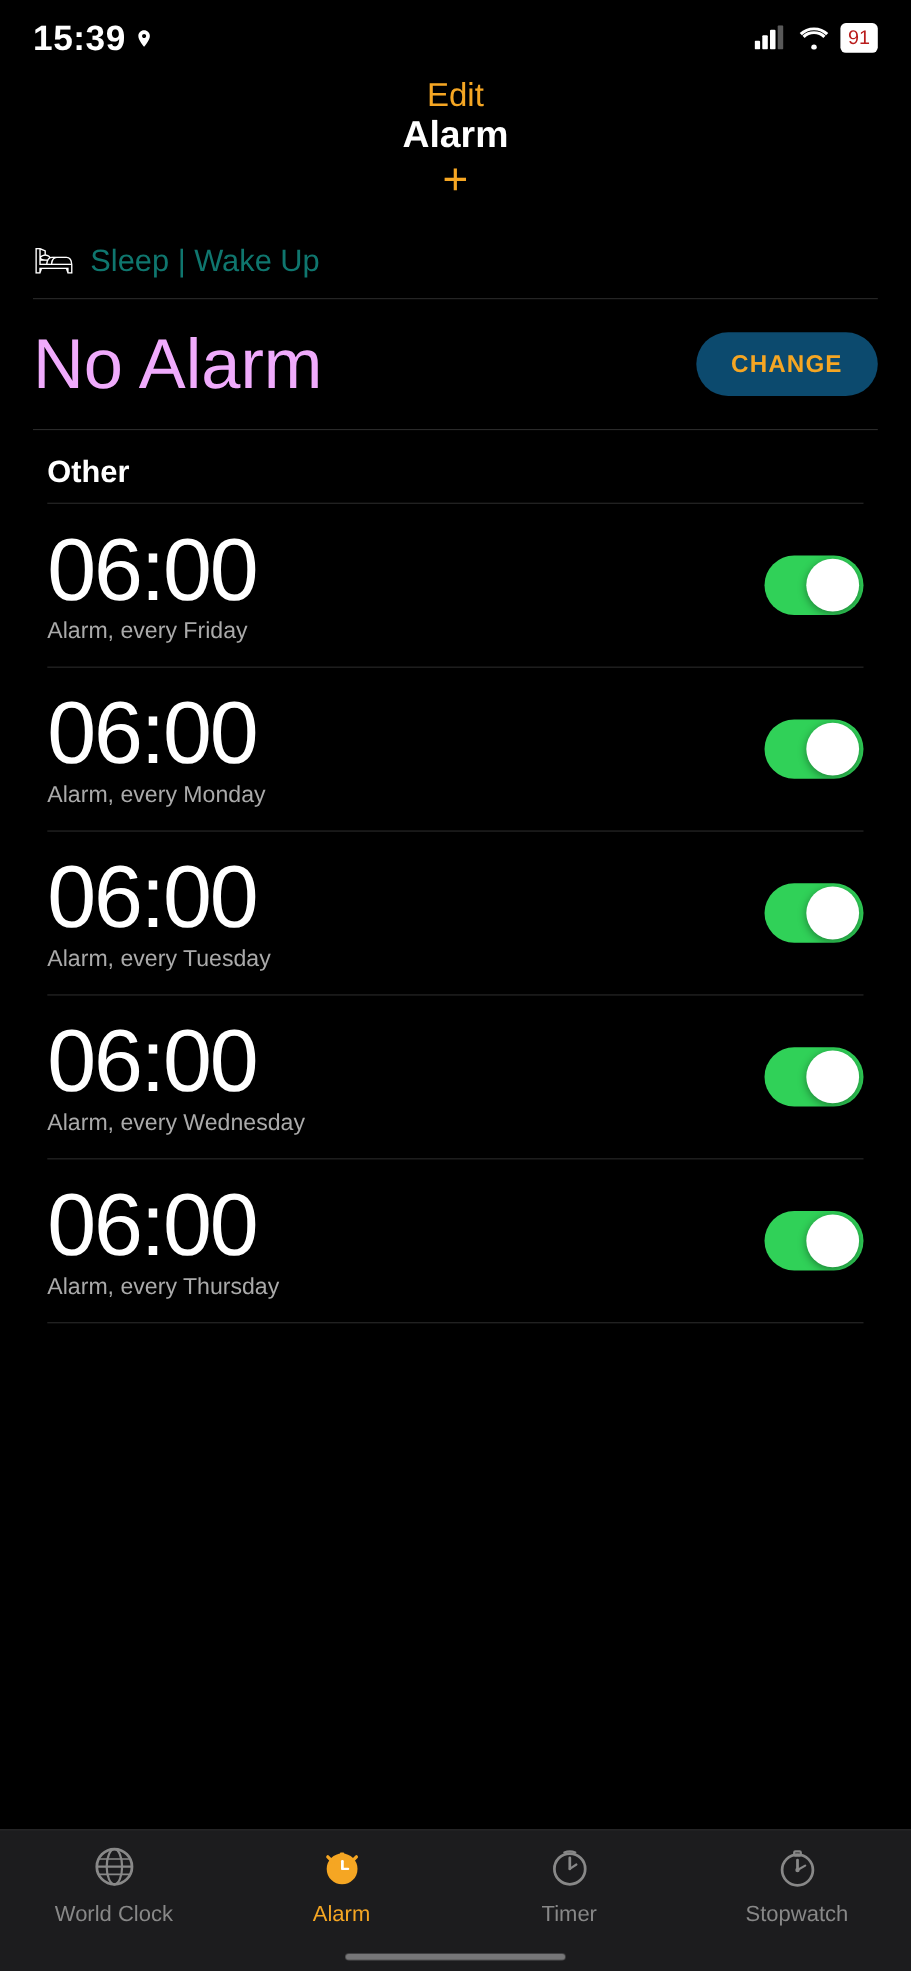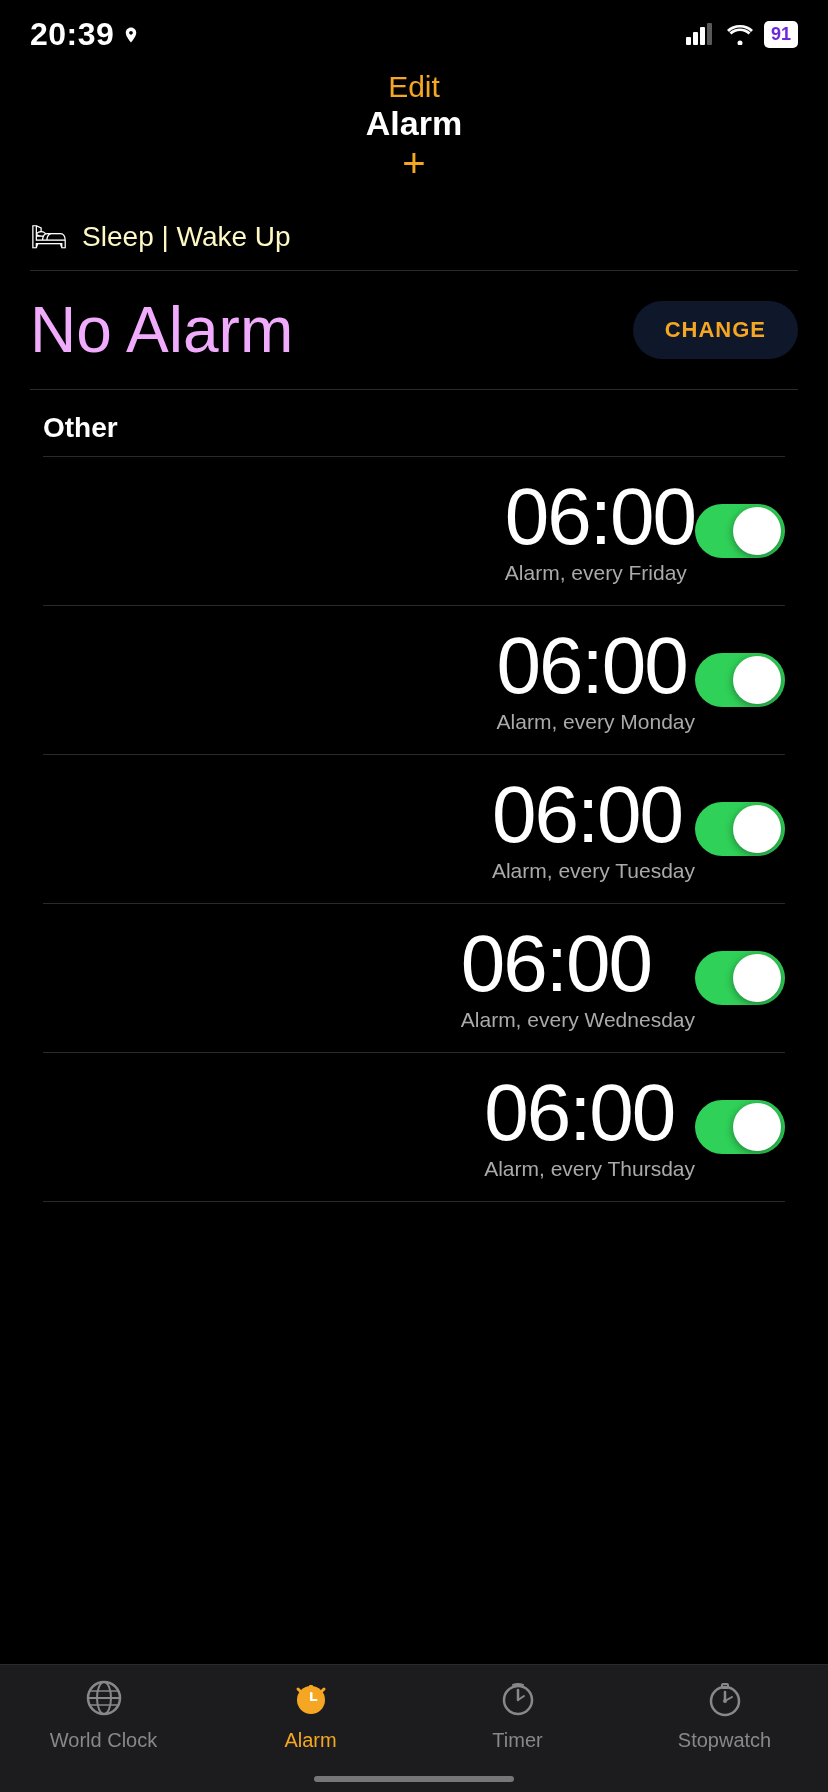--- a/index.html
+++ b/index.html
@@ -29,23 +29,23 @@
       color: #fff;
       letter-spacing: 0.5px;
     }
     .status-icons {
       display: flex;
       align-items: center;
       gap: 10px;
     }
     .battery-box {
       background: #fff;
-      color: #6d28d9;
+      color: #b91c1c;
       font-size: 18px;
-      font-weight: 700;
+      font-weight: 400;
       padding: 3px 7px;
       border-radius: 5px;
       display: flex;
       align-items: center;
     }
 
     
     .nav-header {
       display: flex;
       justify-content: space-between;
@@ -82,37 +82,37 @@
       gap: 14px;
       padding: 16px 0;
       border-bottom: 1px solid #2a2a2a;
     }
     .sleep-icon {
       font-size: 30px;
     }
     .sleep-label {
       font-size: 28px;
       font-weight: 500;
-      color: #fef9c3;
+      color: #0f766e;
     }
 
     .no-alarm-row {
       display: flex;
       align-items: center;
       justify-content: space-between;
       padding: 22px 0 22px;
       border-bottom: 1px solid #2a2a2a;
     }
     .no-alarm-text {
       font-size: 64px;
       font-weight: 300;
       color: #f0abfc;
     }
     .change-btn {
-      background: #0f172a;
+      background: #0c4a6e;
       color: #f5a623;
       border: none;
       border-radius: 50px;
       padding: 16px 32px;
       font-size: 22px;
       font-weight: 600;
       letter-spacing: 1px;
       cursor: pointer;
       white-space: nowrap;
     }
@@ -126,21 +126,21 @@
       font-weight: 700;
       color: #fff;
       padding: 22px 0 12px;
       border-bottom: 1px solid #2a2a2a;
     }
 
     
     .alarm-item {
       display: flex;
       align-items: center;
-      justify-content: flex-end;
+      justify-content: space-between;
       padding: 20px 0;
       border-bottom: 1px solid #2a2a2a;
     }
     .alarm-info {
       display: flex;
       flex-direction: column;
       gap: 4px;
     }
     .alarm-time {
       font-size: 80px;
@@ -227,21 +227,21 @@
       background: #fff;
       border-radius: 3px;
       opacity: 0.4;
     }
   </style>
 </head>
 <body>
 
 <div class="status-bar">
   <div style="display:flex;align-items:center;gap:8px">
-    <span class="status-time">20:39</span>
+    <span class="status-time">15:39</span>
     <svg width="18" height="18" viewBox="0 0 24 24" fill="white" style="margin-top:2px">
       <path d="M12 2C8.13 2 5 5.13 5 9c0 5.25 7 13 7 13s7-7.75 7-13c0-3.87-3.13-7-7-7zm0 9.5c-1.38 0-2.5-1.12-2.5-2.5s1.12-2.5 2.5-2.5 2.5 1.12 2.5 2.5-1.12 2.5-2.5 2.5z"></path>
     </svg>
   </div>
   <div class="status-icons">
 
     <svg width="30" height="22" viewBox="0 0 30 22">
       <rect x="0" y="14" width="5" height="8" rx="1" fill="white"></rect>
       <rect x="7" y="9" width="5" height="13" rx="1" fill="white"></rect>
       <rect x="14" y="4" width="5" height="18" rx="1" fill="white"></rect>

